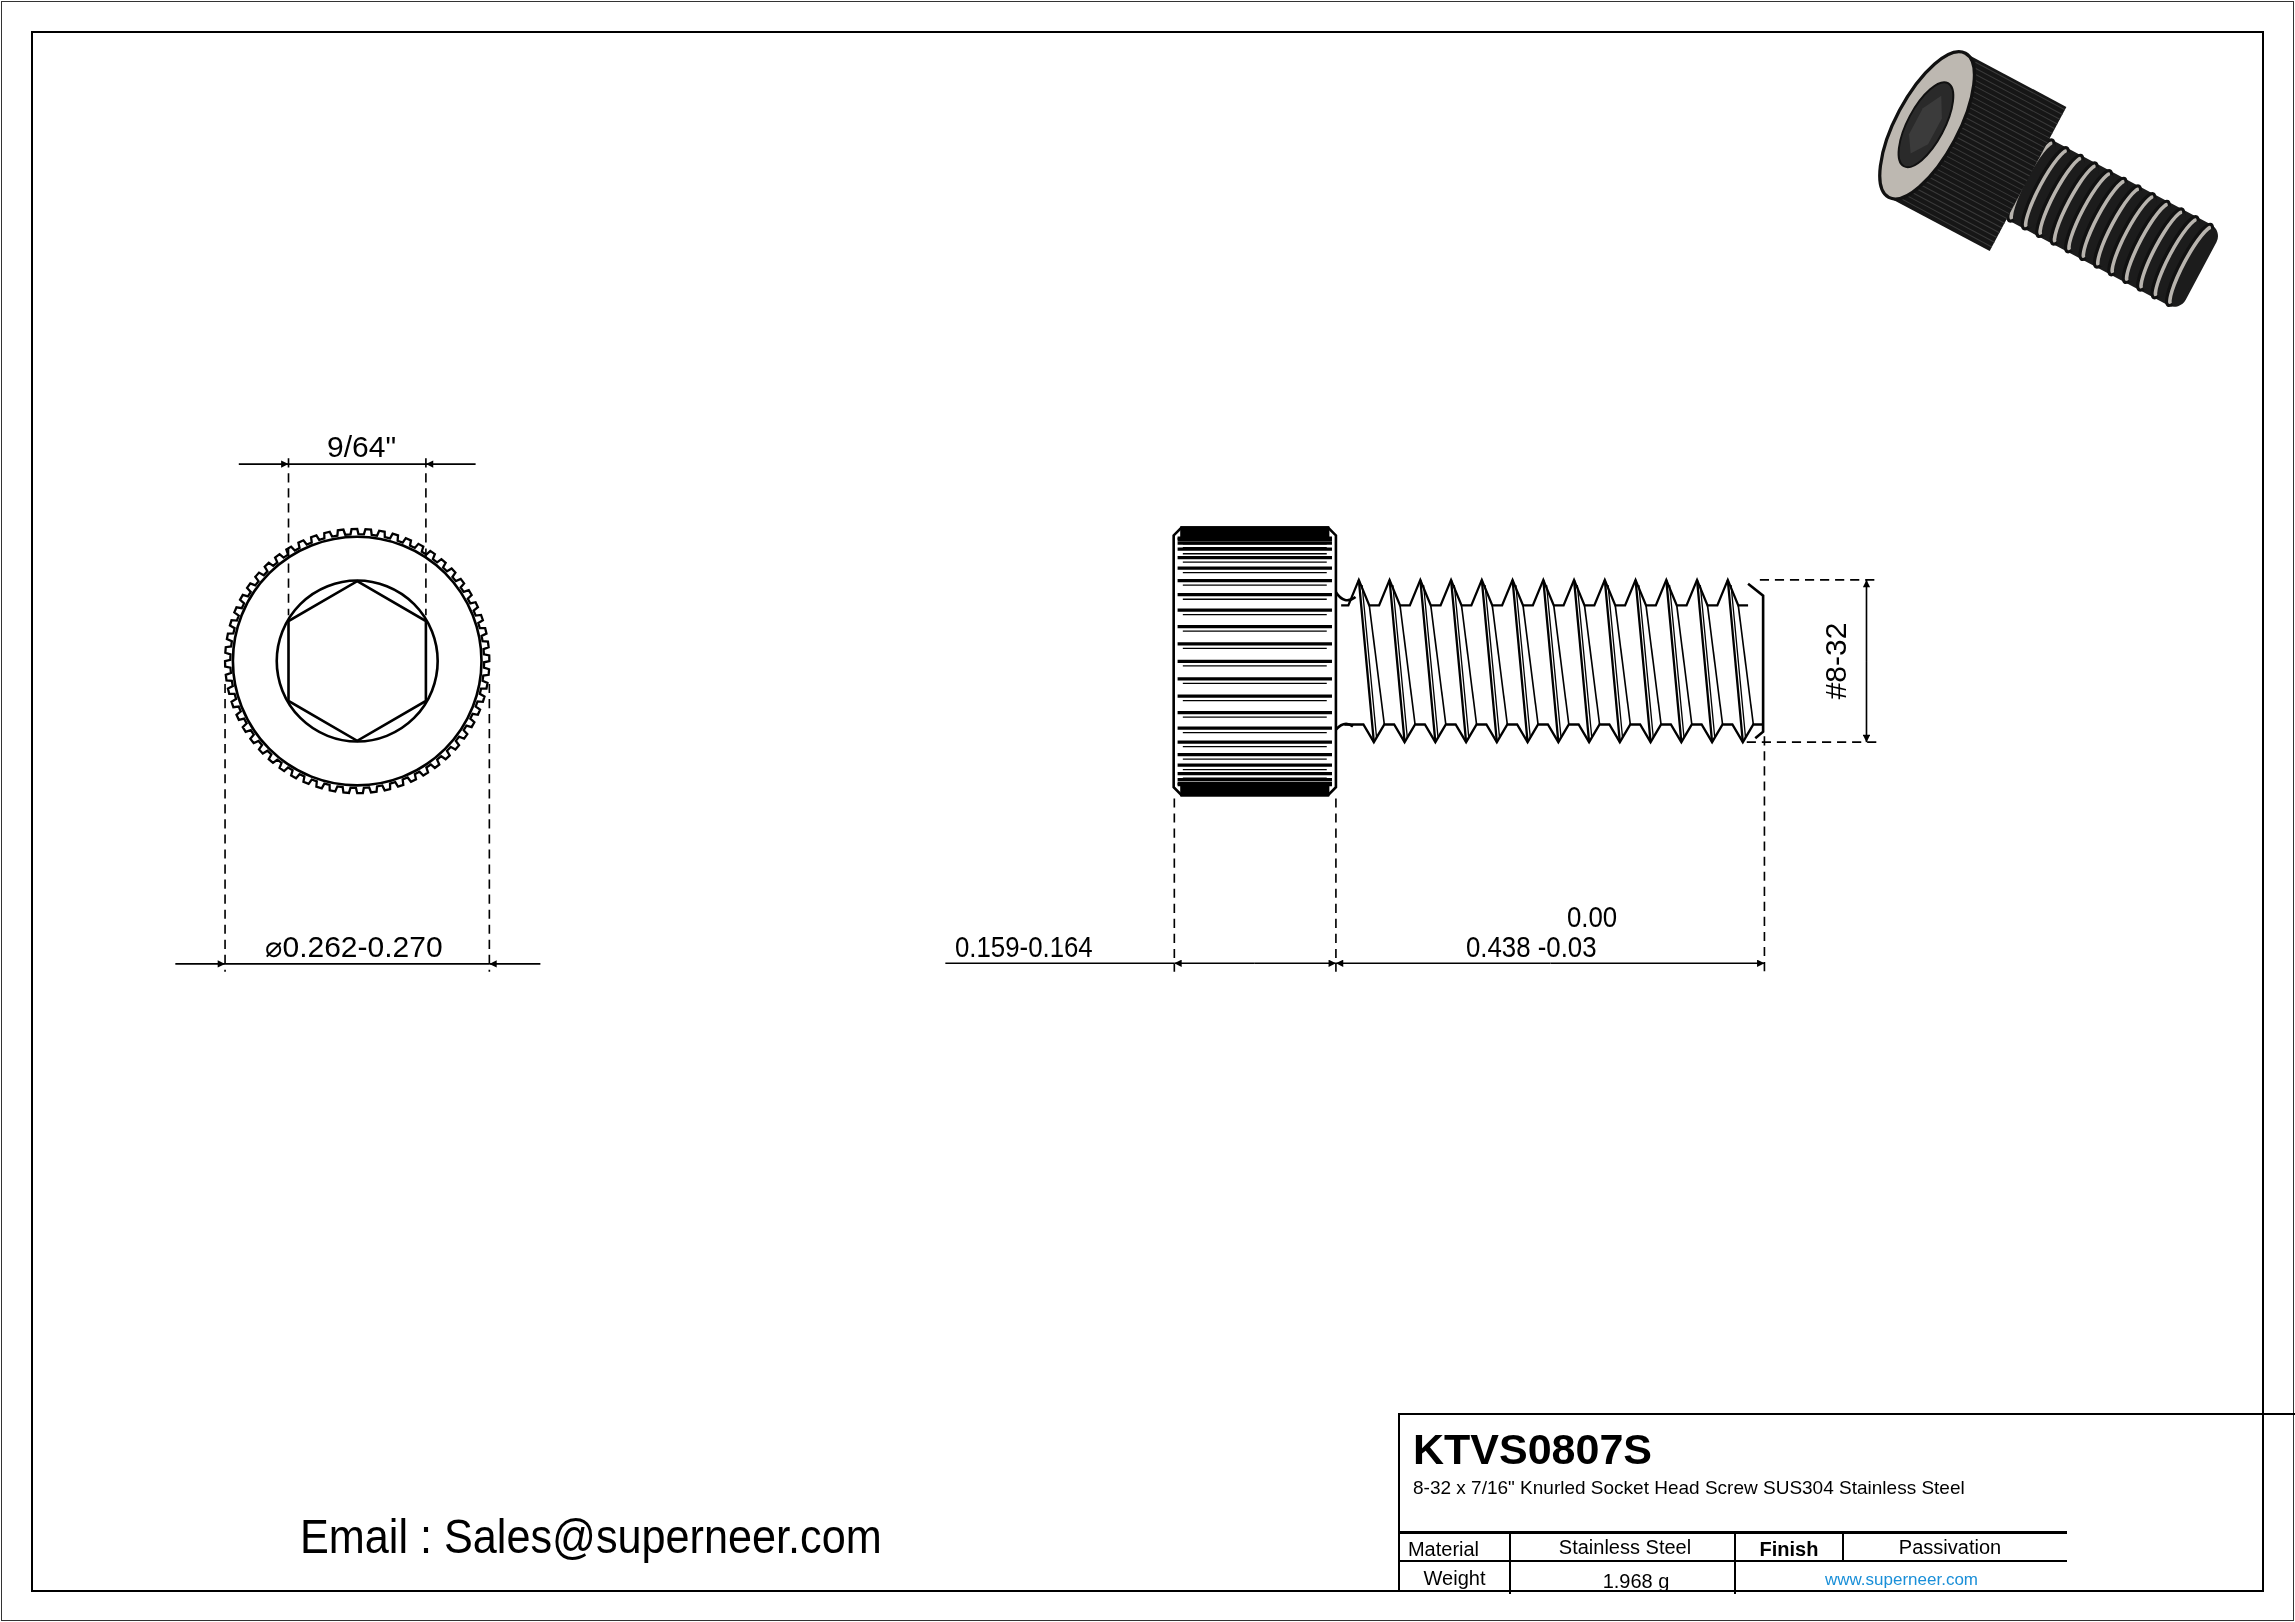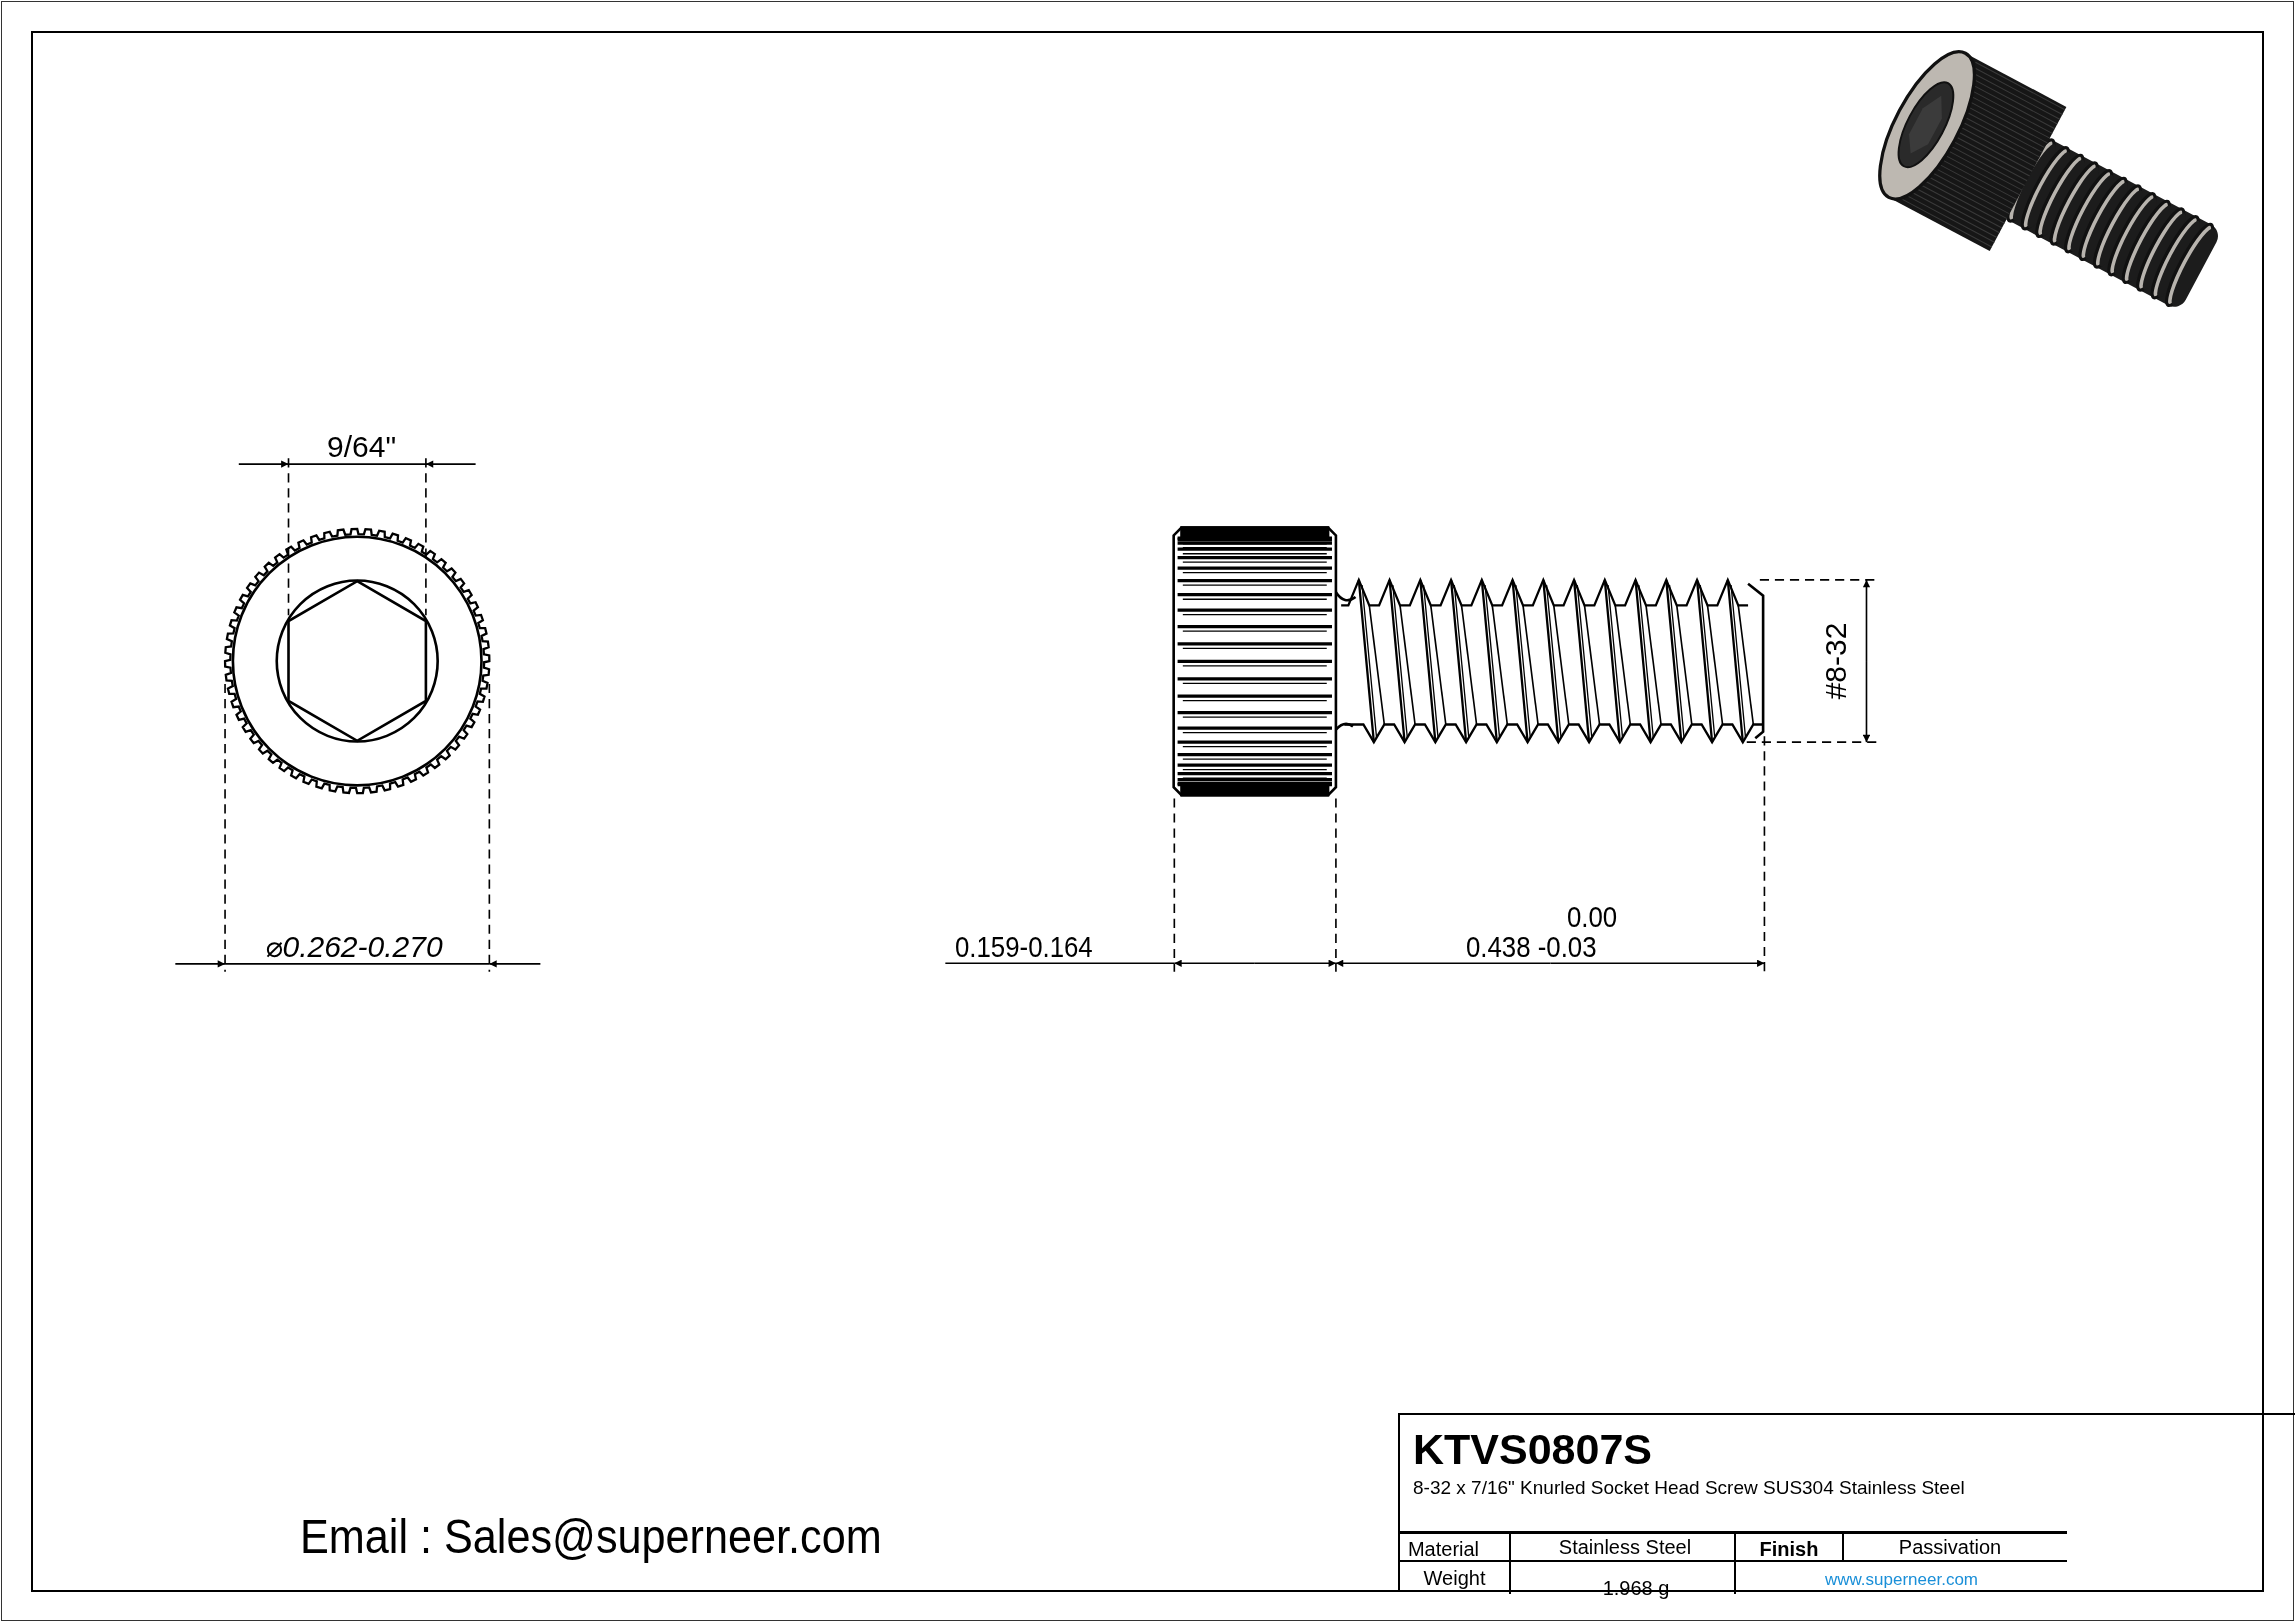--- a/index.html
+++ b/index.html
@@ -183,21 +183,21 @@
       <line x1="1918" y1="1472" x2="2042" y2="1472" marker-end="url(#arr)"></line>
       <line x1="2370" y1="1472" x2="2042" y2="1472" marker-end="url(#arr)"></line>
       <line x1="2370" y1="1472" x2="2697" y2="1472" marker-end="url(#arr)"></line>
       <line x1="2853" y1="1010" x2="2853" y2="886" marker-end="url(#arr)"></line>
       <line x1="2853" y1="1010" x2="2853" y2="1134" marker-end="url(#arr)"></line>
     </g>
   </g>
 </svg>
 
 <div class="dim-text" style="left:327px; top:432px;">9/64"</div>
-<div class="dim-text" style="left:265px; top:932px;font-style:italic;">
+<div class="dim-text" style="left:265px; top:932px;">
   <span style="font-family:'DejaVu Sans',sans-serif; font-size:29px;">⌀</span><span>0.262-0.270</span>
 </div>
 <div class="dim-text narrow" style="left:955px; top:932px;">0.159-0.164</div>
 <div class="dim-text narrow" style="left:1567px; top:902px;">0.00</div>
 <div class="dim-text narrow" style="left:1466px; top:932px;">0.438 -0.03</div>
 <div class="dim-text" style="left:1852px; top:661px; transform: translate(-50%,-50%) rotate(-90deg) translate(0,-15.7px); transform-origin:center;">#8-32</div>
 
 <svg class="iso-render" width="373" height="294" viewBox="0 0 570 450">
   <g transform="rotate(28 280 220)">
 
@@ -278,17 +278,17 @@
   <div class="tb-hline" style="left:0; top:145px; width:667px; height:2px;"></div>
   <div class="tb-hline" style="left:109px; top:118px; width:2px; height:61px;"></div>
   <div class="tb-hline" style="left:334px; top:118px; width:2px; height:61px;"></div>
   <div class="tb-hline" style="left:442px; top:118px; width:2px; height:28px;"></div>
 
   <div class="tb-cell" style="left:0; top:124px; width:87px;">Material</div>
   <div class="tb-cell" style="left:111px; top:122px; width:228px;">Stainless Steel</div>
   <div class="tb-cell" style="left:336px; top:124px; width:106px;font-weight:bold;">Finish</div>
   <div class="tb-cell" style="left:444px; top:122px; width:212px;">Passivation</div>
   <div class="tb-cell" style="left:0; top:153px; width:109px;">Weight</div>
-  <div class="tb-cell" style="left:111px; top:156px; width:250px;margin-top:7px;">1.968 g</div>
+  <div class="tb-cell" style="left:111px; top:156px; width:250px;">1.968 g</div>
   <div class="tb-cell tb-url" style="left:336px; top:156px; width:331px;">www.superneer.com</div>
 
 </div>
 
 
 </body></html>

